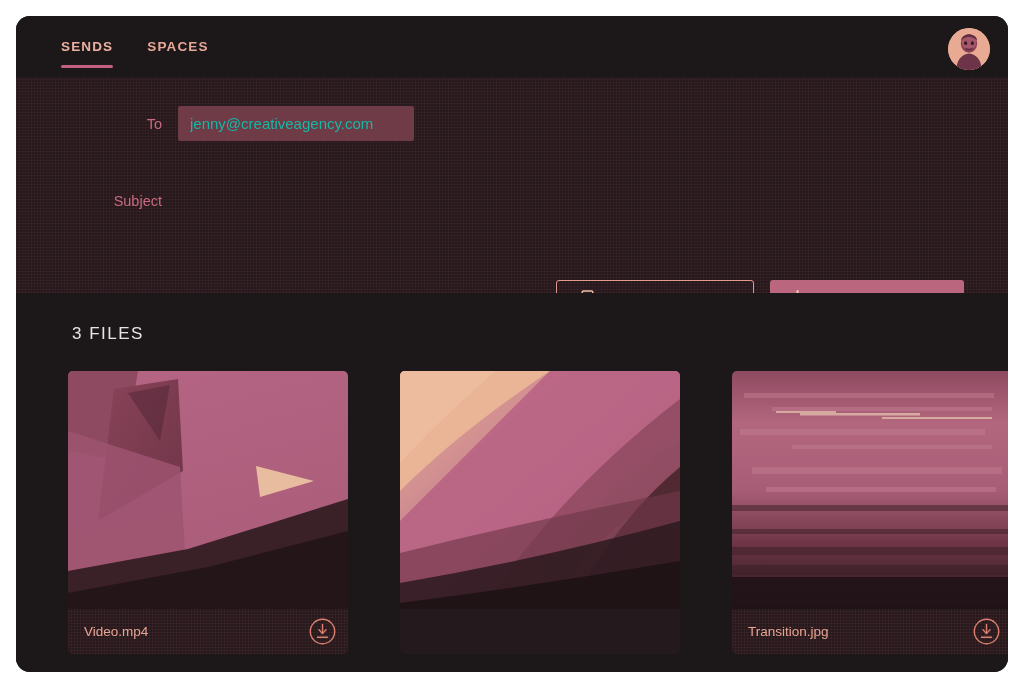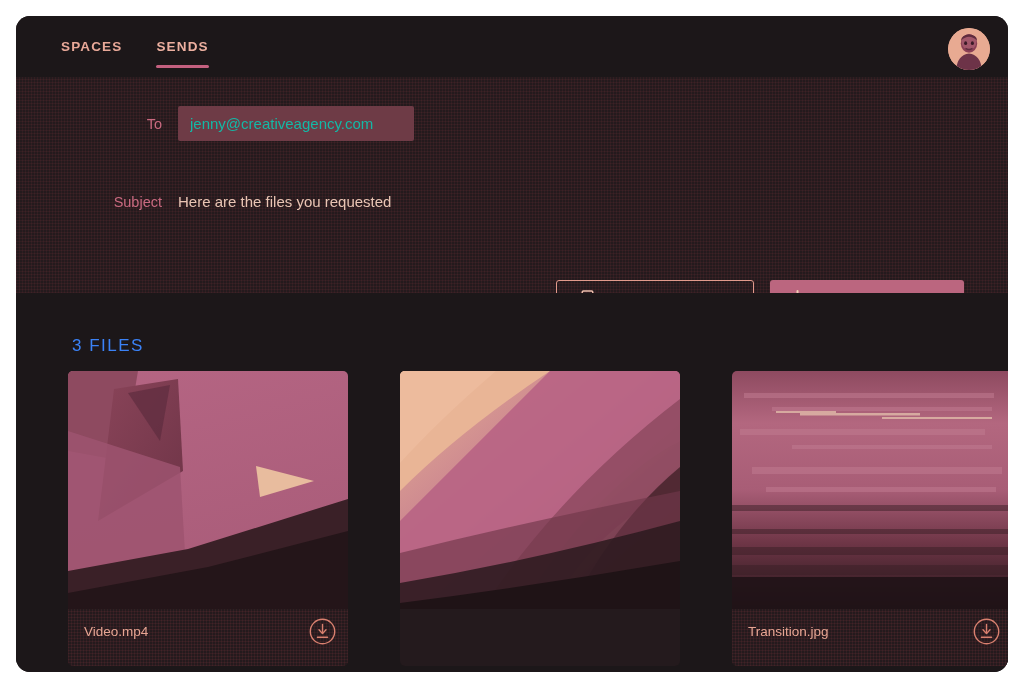--- a/index.html
+++ b/index.html
@@ -154,24 +154,23 @@
   
   #files-area {
     position: relative;
     height: 387px;
     background: #1c1719;
   }
   #files-title {
     position: absolute;
     left: 56px;
     top: 31px;
-    color: #3b82f6;
+    color: #e5e5e5;
     font-size: 17px;
     letter-spacing: 1.5px;
-    margin-top: 12px;
   }
 
   #file-grid {
     position: absolute;
     left: 52px;
     top: 78px;
     display: flex;
     gap: 52px;
   }
   .file-card {
@@ -184,45 +183,45 @@
   .file-thumb {
     width: 280px;
     height: 238px;
     display: block;
   }
   .file-foot {
     position: relative;
     height: 45px;
     display: flex;
     align-items: center;
-    padding: 0 12px 12px 16px;
+    padding: 0 12px 0 16px;
     background:
       repeating-linear-gradient(0deg, rgba(190,70,80,.10) 0 1px, rgba(0,0,0,0) 1px 3px),
       repeating-linear-gradient(90deg, rgba(190,70,80,.10) 0 1px, rgba(0,0,0,0) 1px 3px),
       #241a1d;
   }
   .file-name {
     flex: 1;
     color: #e7a593;
     font-size: 13.5px;
   }
   .dl-btn { cursor: pointer; display: block; }
 </style>
 </head>
 <body>
 
 <div id="app-window">
 
   <div id="topbar">
     <div class="nav-tabs">
+      <div class="nav-tab active">
+        <span>SENDS</span>
+      </div>
       <div class="nav-tab">
         <span>SPACES</span>
-      </div>
-      <div class="nav-tab active">
-        <span>SENDS</span>
       </div>
     </div>
 
     <div id="avatar">
       <svg viewBox="0 0 42 42">
         <circle cx="21" cy="21" r="21" fill="#e8aa92"></circle>
         <ellipse cx="21" cy="15.5" rx="8.2" ry="9.2" fill="#8b3f55"></ellipse>
         <ellipse cx="21" cy="14" rx="7.4" ry="7.8" fill="#a2576a"></ellipse>
         <path d="M13 12.5 Q21 5 29 12.5 Q29 7 21 6.2 Q13.5 7 13 12.5 Z" fill="#5f2c3e"></path>
         <ellipse cx="17.6" cy="15.2" rx="1.5" ry="1.9" fill="#3a1a26"></ellipse>
@@ -236,21 +235,20 @@
   <div id="send-panel">
 
     <div class="field-row" id="to-row">
       <div class="field-label">To</div>
       <input id="to-input" type="text" value="jenny@creativeagency.com" style="">
     </div>
 
 
     <div class="field-row" id="message-row">
       <div class="field-label">Subject</div>
-      <div class="field-value">Here are the files you requested</div>
     </div>
 
     <div id="panel-actions">
       <div class="btn btn-outline">
         <svg width="17" height="18" viewBox="0 0 17 18">
           <rect x="5.2" y="1" width="10.6" height="12.6" rx="1.3" fill="none" stroke="#f0c0ae" stroke-width="1.5"></rect>
           <rect x="1" y="4.2" width="10.6" height="12.6" rx="1.3" fill="#241a1d" stroke="#f0c0ae" stroke-width="1.5"></rect>
         </svg>
         <span>COPY TO SPACE</span>
       </div>

